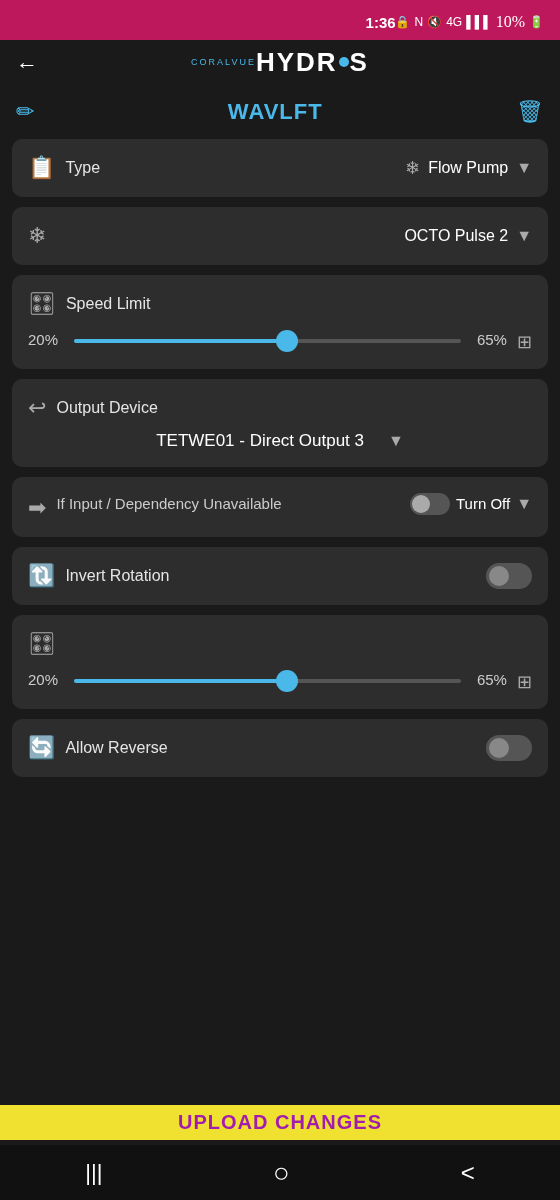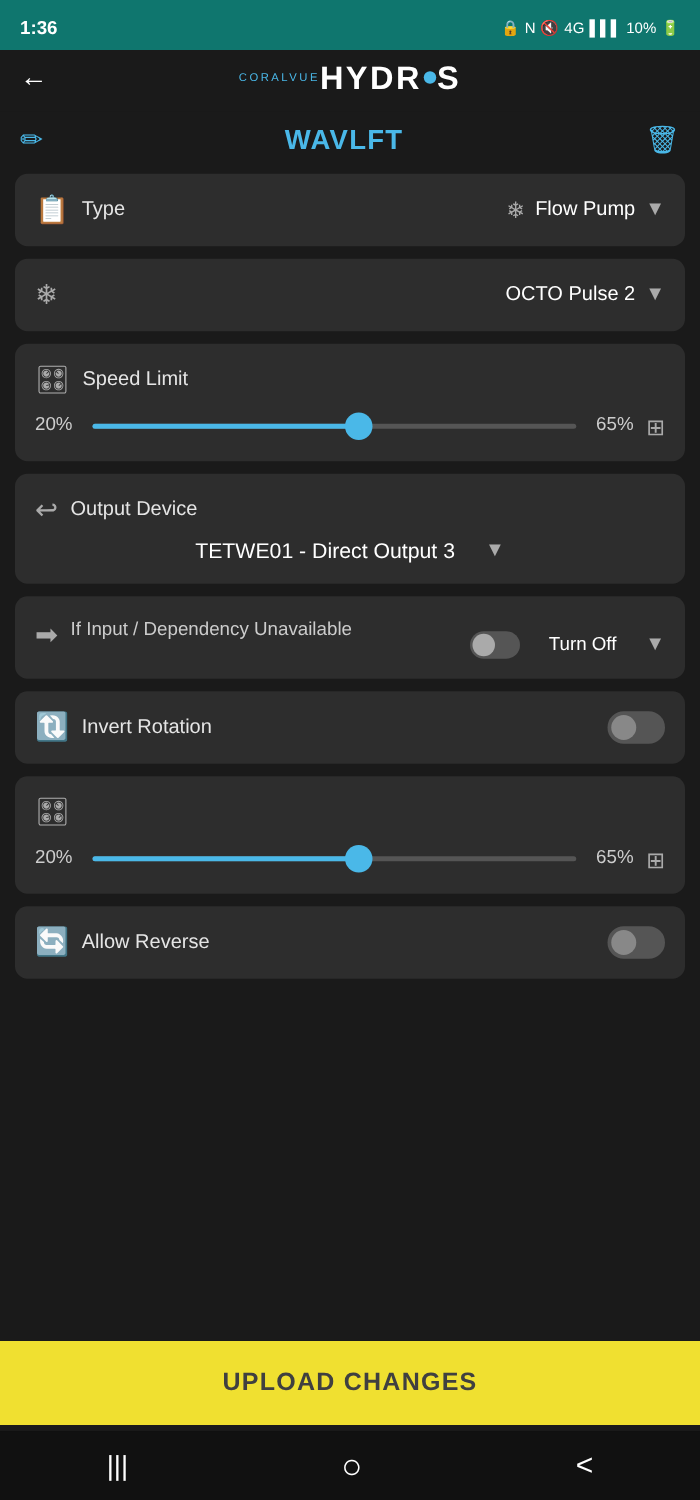--- a/index.html
+++ b/index.html
@@ -8,40 +8,40 @@
       width: 560px;
       min-height: 1200px;
       background: #1a1a1a;
       font-family: 'Arial', sans-serif;
       color: #ffffff;
       overflow-x: hidden;
     }
 
     
     .status-bar {
-      background: #0f766e;
-      display: flex;
-      justify-content: space-between;
+      background: #be185d;
+      display: flex;
+      justify-content: flex-end;
       align-items: center;
       padding: 8px 16px 4px;
       height: 40px;
     }
     .status-time {
       font-size: 15px;
       font-weight: bold;
       color: #fff;
     }
     .status-icons {
       display: flex;
       align-items: center;
       gap: 4px;
       font-size: 12px;
       color: #fff;
     }
-    .battery-text { font-size: 12px; }
+    .battery-text { font-size: 16px; font-family: Liberation Serif, serif; }
 
     
     .header {
       background: #1a1a1a;
       display: flex;
       align-items: center;
       justify-content: center;
       padding: 8px 16px 12px;
       position: relative;
     }
@@ -289,26 +289,26 @@
     .upload-btn-container {
       position: fixed;
       bottom: 60px;
       left: 0;
       width: 560px;
       padding: 0;
     }
     .upload-btn {
       width: 100%;
       background: #f0e030;
-      color: #404040;
+      color: #a21caf;
       font-size: 20px;
       font-weight: 900;
       letter-spacing: 1px;
       border: none;
-      padding: 22px 0;
+      padding: 6px 0;
       cursor: pointer;
       text-align: center;
       display: block;
     }
 
     
     .bottom-nav {
       position: fixed;
       bottom: 0;
       left: 0;
@@ -409,21 +409,21 @@
     <div class="output-value-row" style="display:flex;align-items:center;justify-content:center;margin-top:10px;gap:24px;">
       <span class="output-value">TETWE01 - Direct Output 3</span>
       <span class="chevron-down">▼</span>
     </div>
   </div>
 
   <div class="card if-input-card">
     <div class="card-row" style="align-items:flex-start;">
       <span class="card-icon" style="margin-top:2px;">➡</span>
       <span class="if-input-label" style="flex:1;font-size:15px;color:#ccc;line-height:1.4;">If Input / Dependency Unavailable</span>
-      <div class="turn-off-row" style="display:flex;align-items:center;gap:23px;margin-left:8px;margin-top:12px;justify-content:space-between;">
+      <div class="turn-off-row" style="display:flex;align-items:center;gap:6px;margin-left:8px;margin-top:0;justify-content:space-between;">
         <div class="toggle-off"></div>
         <span class="turn-off-label">Turn Off</span>
         <span class="chevron-down">▼</span>
       </div>
     </div>
   </div>
 
   <div class="card">
     <div class="invert-row card-row">
       <span class="card-icon">🔃</span>

